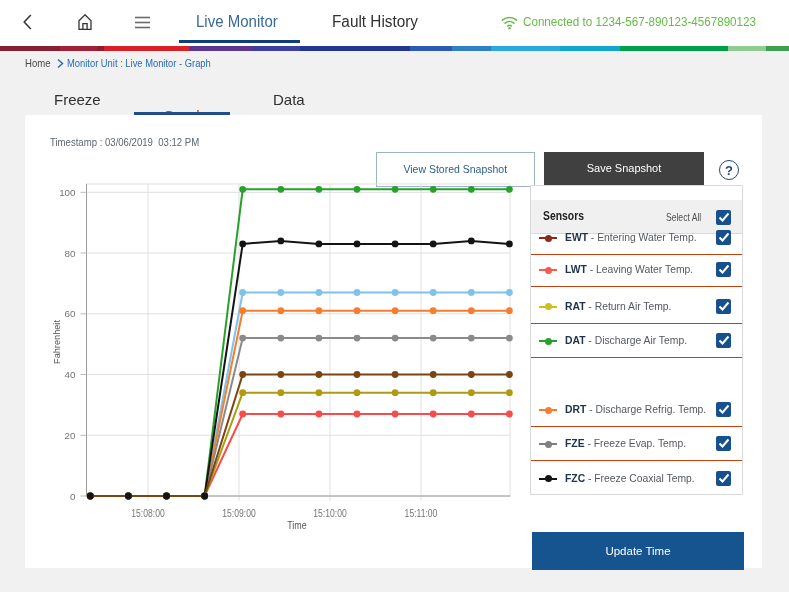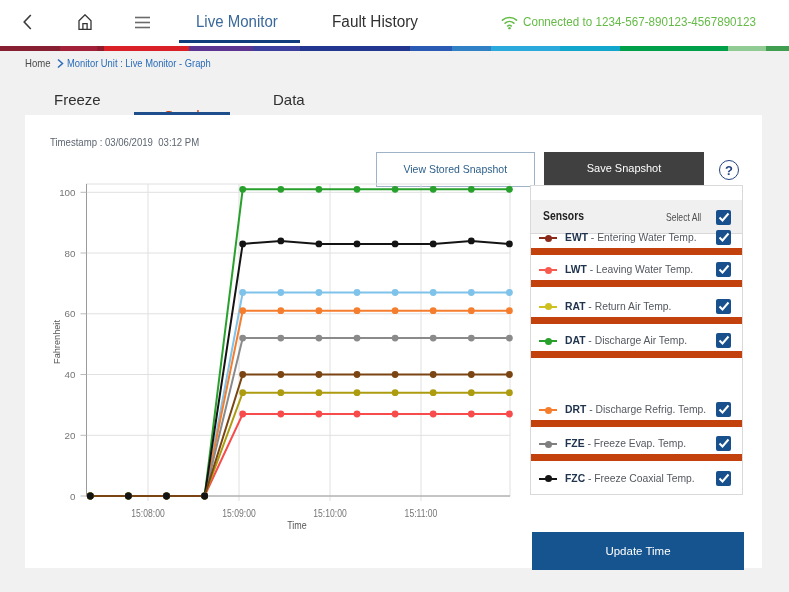--- a/index.html
+++ b/index.html
@@ -42,21 +42,21 @@
   #timestamp { position:absolute; left:50px; top:136.5px; font-size:10.2px; color:#5c6570; transform:scaleX(0.94); transform-origin:left; }
   .btn { position:absolute; font-size:11px; display:flex; align-items:center; justify-content:center;margin-top:20px; }
   #btn-view { left:376px; top:131.5px; width:158.5px; height:35.5px; background:#fff; border:1px solid #9fb3c8; color:#2d5f8a; font-size:10.5px; }
   #btn-save { left:544px; top:131.5px; width:160px; height:33.5px; background:#404040; color:#ffffff; }
   #btn-help { left:719px; top:140px; width:20px; height:20px; border:1.5px solid #24457f; border-radius:50%; color:#24457f; font-size:13px; font-weight:bold; display:flex; align-items:center; justify-content:center; }
   
   #panel { position:absolute; left:530px; top:185px; width:213px; height:310px; background:#fff; border:1px solid #d9d9d9; }
   #panel-head { position:absolute; left:0; top:14px; width:100%; height:34px; background:#f0f0f0; border-bottom:1px solid #d9d9d9; }
   #panel-head .t { position:absolute; left:12px; top:9px; font-size:12.5px; font-weight:bold; color:#222; transform:scaleX(0.83); transform-origin:left; }
   #panel-head .sa { position:absolute; right:41px; top:10.5px; font-size:11px; color:#4f4f4f; transform:scaleX(0.78); transform-origin:right; }
-  .row { position:absolute; left:0; width:100%; height:34px; border-bottom:7px solid #c2410c; }
+  .row { position:absolute; left:0; width:100%; height:34px; border-bottom:1px solid #c2410c; }
   .row:last-child { border-bottom:none; }
   .mark { position:absolute; left:8px; top:16px; width:18px; height:2px; }
   .mark::after { content:""; position:absolute; left:5.5px; top:-2.5px; width:7px; height:7px; border-radius:50%; background:inherit; }
   .rl { position:absolute; left:34px; top:10px; font-size:11px; color:#54585f; transform:scaleX(0.94); transform-origin:left; }
   .rl b { color:#20344e; }
   .cb { position:absolute; right:11px; top:9px; width:15px; height:15px; background:#17508c; border-radius:2px; color:#fff; }
   .cb svg { position:absolute; left:1.5px; top:2px; }
   #btn-update { left:532px; top:512px; width:212px; height:38px; background:#15548e; color:#fff; font-size:11.5px; }
 </style>
 </head>

